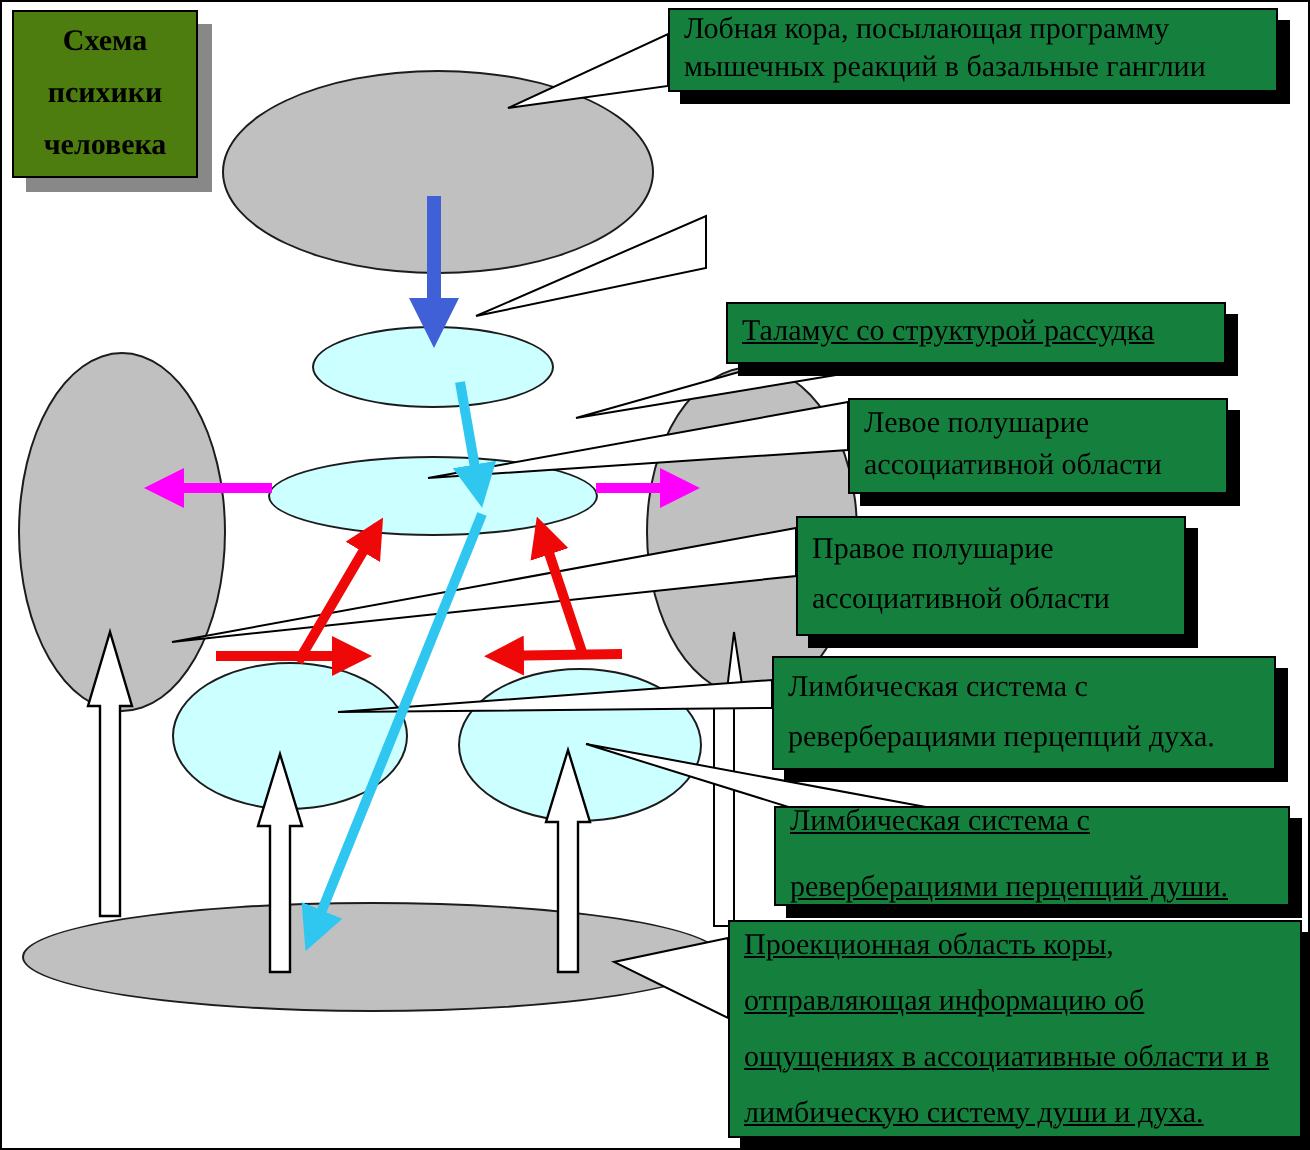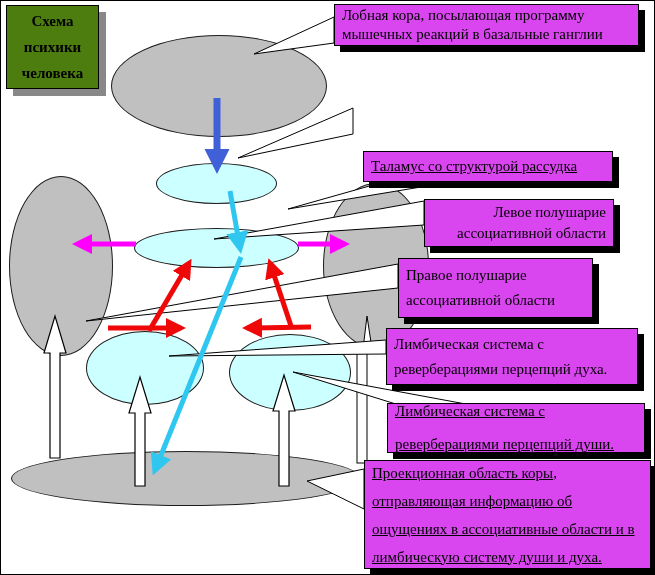--- a/index.html
+++ b/index.html
@@ -6,36 +6,36 @@
   #stage{
     position:relative;width:655px;height:575px;background:#ffffff;
     font-family:"Liberation Serif","DejaVu Serif",serif;
     overflow:hidden;border:1px solid #000;box-sizing:border-box;
   }
   .ellipse{position:absolute;border-radius:50%;border:1px solid #1c1c1c;box-sizing:border-box;}
   .gray{background:#c0c0c0;}
   .cyan{background:#ccffff;}
   #arrow-layer{position:absolute;left:0;top:0;width:655px;height:575px;}
   .labelbox{
-    position:absolute;background:#d946ef;border:1px solid #000;
+    position:absolute;background:#15803d;border:1px solid #000;
     box-shadow:6px 6px 0 #000;box-sizing:border-box;
     font-size:15px;color:#000;padding:3px 7px;display:flex;align-items:center;
   }
   .labelbox .txt{width:100%;}
   #title-box{
     position:absolute;left:5px;top:4px;width:93px;height:84px;
     background:#4d7c0f;border:1px solid #000;box-shadow:7px 7px 0 #888;
     font-weight:bold;font-size:15px;line-height:26px;text-align:center;
     display:flex;align-items:center;justify-content:center;box-sizing:border-box;
   }
   
   #lb-frontal   {left:333px;top:3px;  width:305px;height:42px;line-height:19px;}
   #lb-basal     {left:352px;top:63px; width:286px;height:69px;line-height:21px;}
   #lb-thalamus  {left:362px;top:150px;width:250px;height:31px;line-height:21px;text-decoration:underline;}
-  #lb-lefthemi  {left:423px;top:198px;width:190px;height:48px;line-height:21px;text-align:right;}
+  #lb-lefthemi  {left:423px;top:198px;width:190px;height:48px;line-height:21px;}
   #lb-righthemi {left:397px;top:257px;width:195px;height:60px;line-height:25px;}
   #lb-limbspirit{left:385px;top:327px;width:252px;height:57px;line-height:25px;}
   #lb-limbsoul  {left:386px;top:402px;width:258px;height:50px;line-height:33px;text-decoration:underline;}
   #lb-projection{left:363px;top:459px;width:287px;height:109px;line-height:28px;text-decoration:underline;}
 </style>
 </head>
 <body>
 
 <div id="stage">
 

